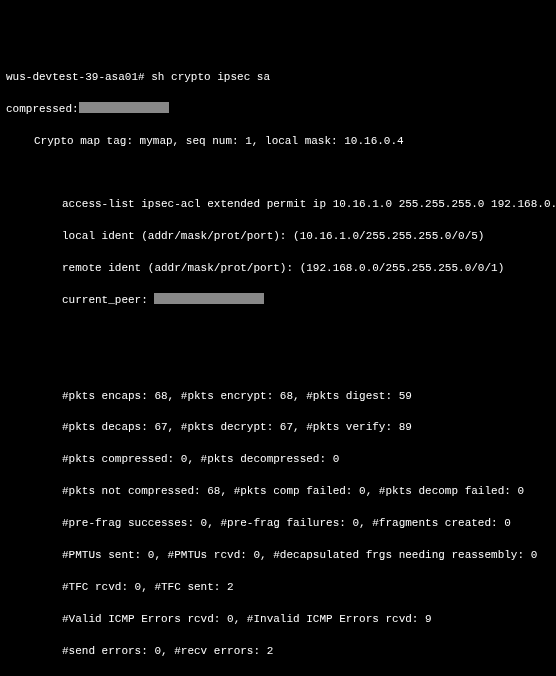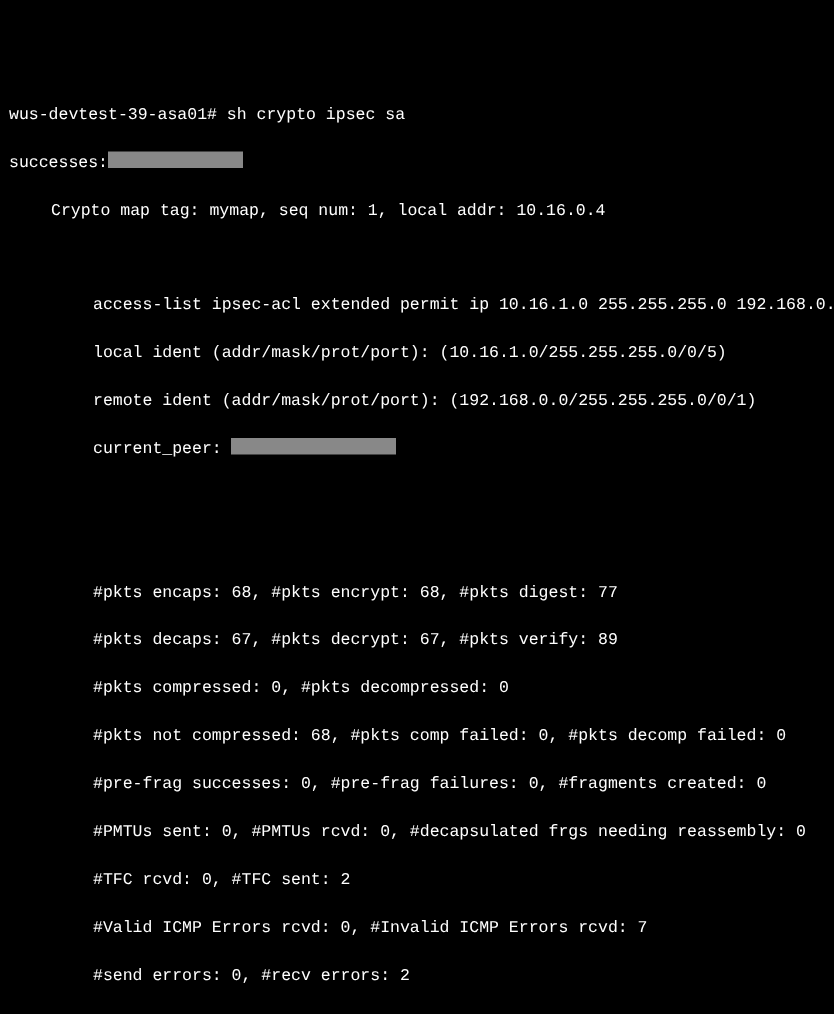--- a/index.html
+++ b/index.html
@@ -26,37 +26,37 @@
     .ind2 { padding-left: 28px; }
     .ind3 { padding-left: 56px; }
     .line { display: block; }
   </style>
 </head>
 <body>
 
 
 
 <span class="line ind1"><span>wus-devtest-39-asa01#</span> <span>sh crypto ipsec sa</span></span>
-<span class="line ind1"><span>successes:</span><span class="redact" style="width:90px"></span></span>
-<span class="line ind2">Crypto map tag: mymap, seq num: 1, local addr: 10.16.0.4</span>
+<span class="line ind1"><span>compressed:</span><span class="redact" style="width:90px"></span></span>
+<span class="line ind2">Crypto map tag: mymap, seq num: 1, local mask: 10.16.0.4</span>
 <span class="line"> </span>
 <span class="line ind3">access-list ipsec-acl extended permit ip 10.16.1.0 255.255.255.0 192.168.0.0 255.255.255.0</span>
 <span class="line ind3">local ident (addr/mask/prot/port): (10.16.1.0/255.255.255.0/0/5)</span>
 <span class="line ind3">remote ident (addr/mask/prot/port): (192.168.0.0/255.255.255.0/0/1)</span>
 <span class="line ind3"><span>current_peer:</span> <span class="redact" style="width:110px"></span></span>
 <span class="line"> </span>
 <span class="line"> </span>
-<span class="line ind3">#pkts encaps: 68, #pkts encrypt: 68, #pkts digest: 77</span>
+<span class="line ind3">#pkts encaps: 68, #pkts encrypt: 68, #pkts digest: 59</span>
 <span class="line ind3">#pkts decaps: 67, #pkts decrypt: 67, #pkts verify: 89</span>
 <span class="line ind3">#pkts compressed: 0, #pkts decompressed: 0</span>
 <span class="line ind3">#pkts not compressed: 68, #pkts comp failed: 0, #pkts decomp failed: 0</span>
 <span class="line ind3">#pre-frag successes: 0, #pre-frag failures: 0, #fragments created: 0</span>
 <span class="line ind3">#PMTUs sent: 0, #PMTUs rcvd: 0, #decapsulated frgs needing reassembly: 0</span>
 <span class="line ind3">#TFC rcvd: 0, #TFC sent: 2</span>
-<span class="line ind3">#Valid ICMP Errors rcvd: 0, #Invalid ICMP Errors rcvd: 7</span>
+<span class="line ind3">#Valid ICMP Errors rcvd: 0, #Invalid ICMP Errors rcvd: 9</span>
 <span class="line ind3">#send errors: 0, #recv errors: 2</span>
 <span class="line"> </span>
 
 
 
 
 
 
 
 

